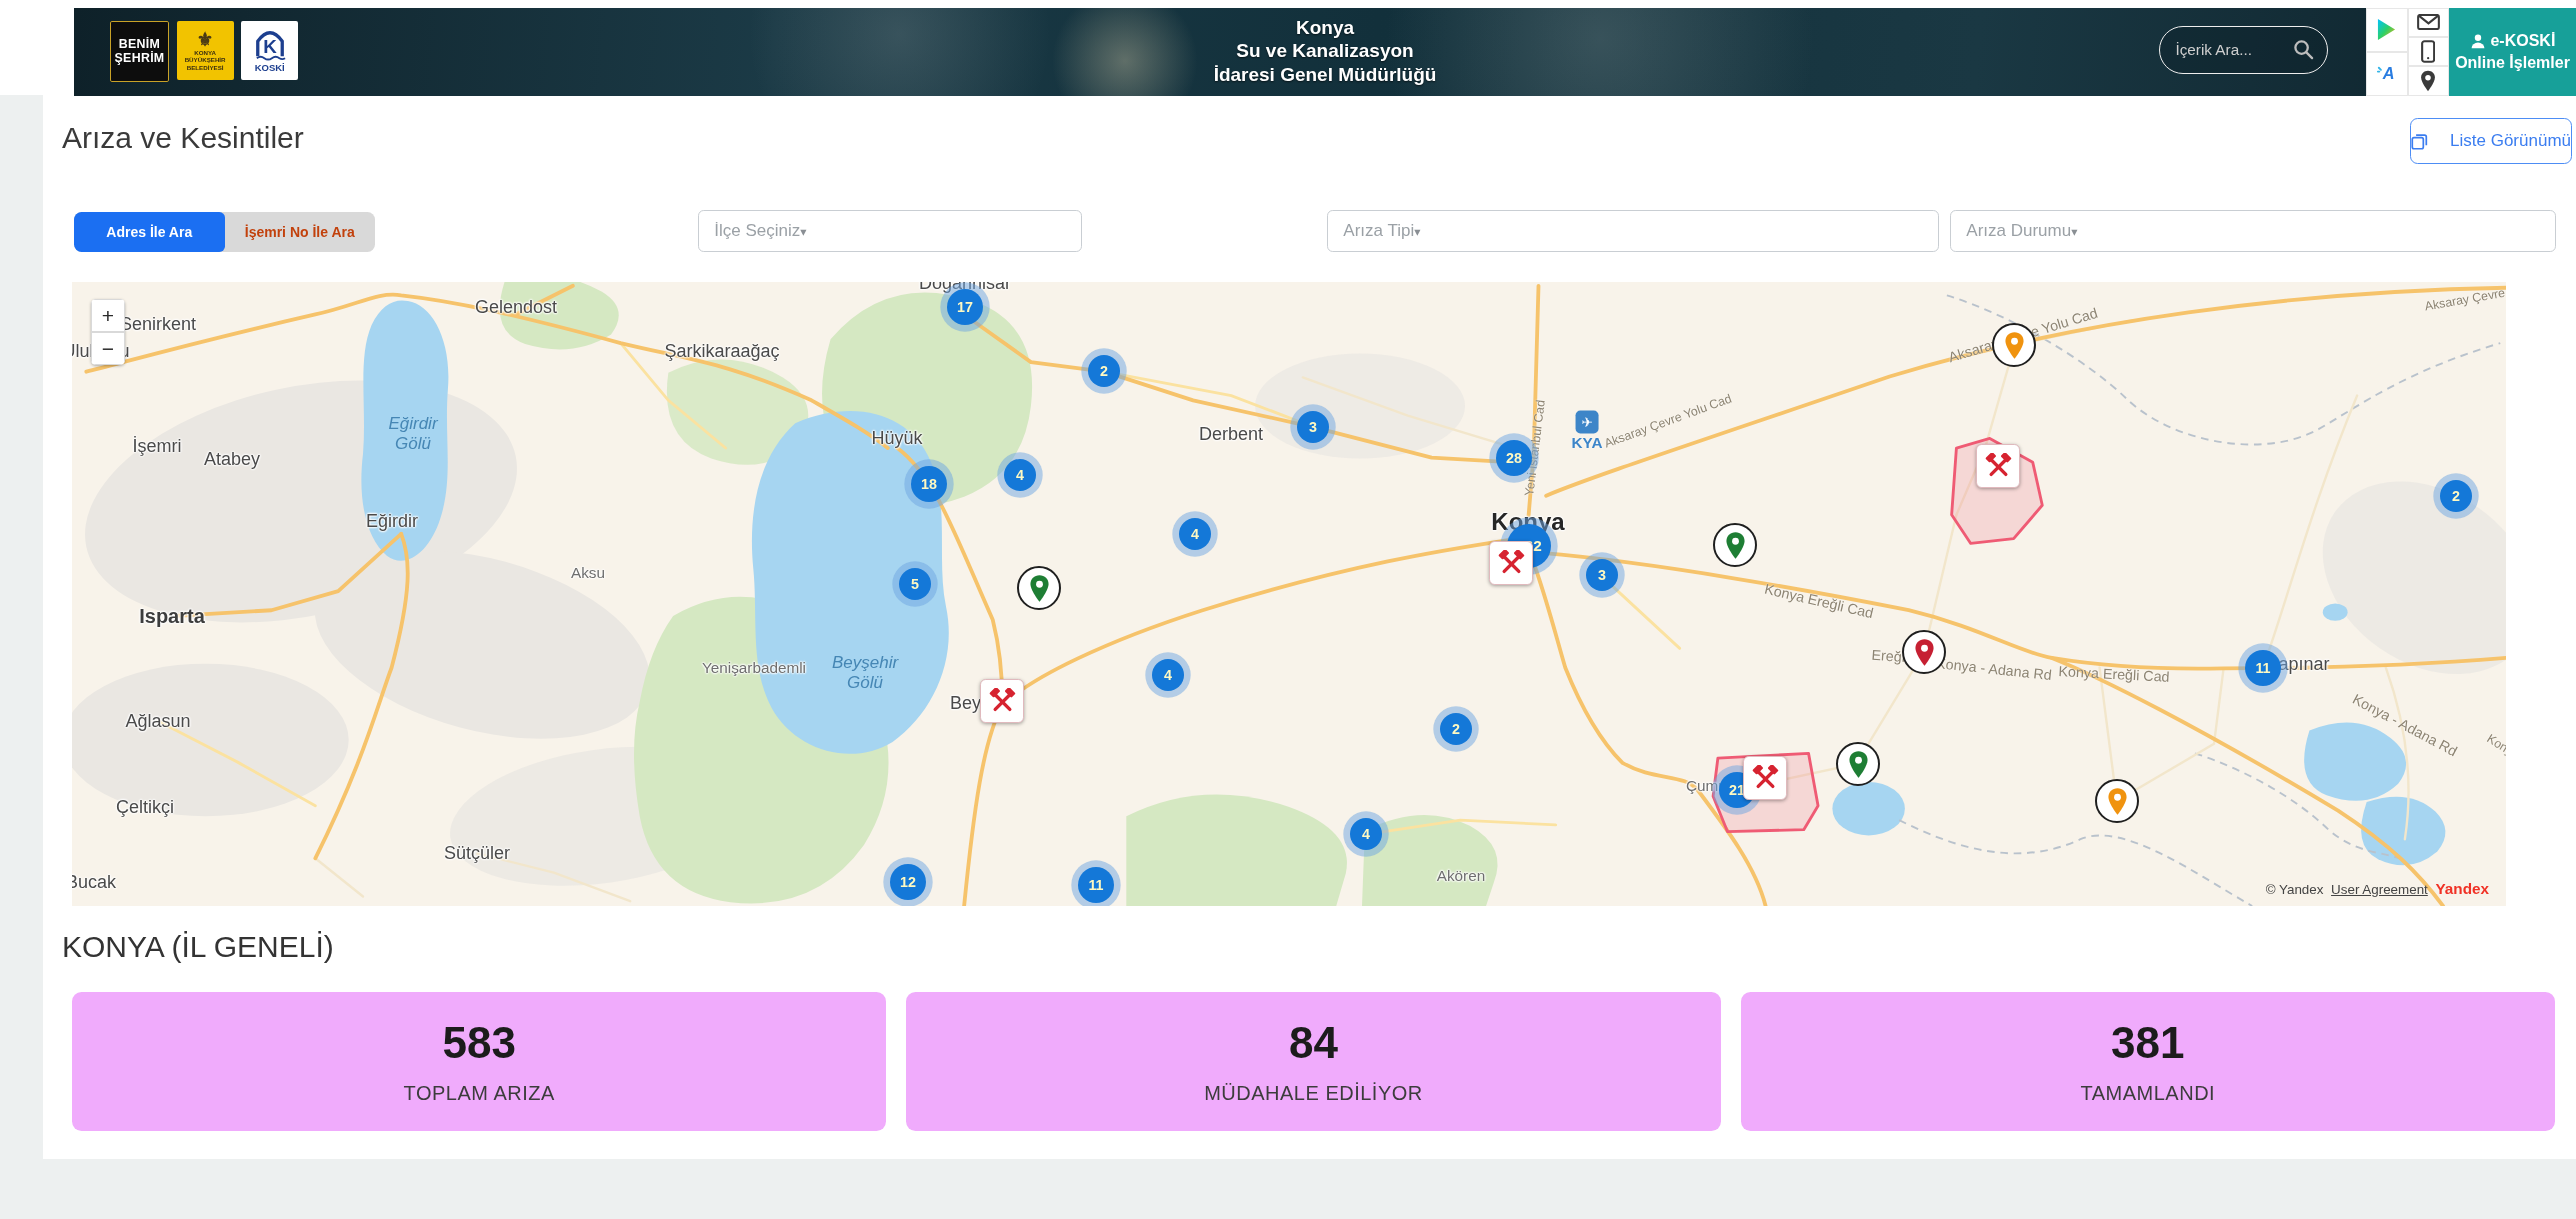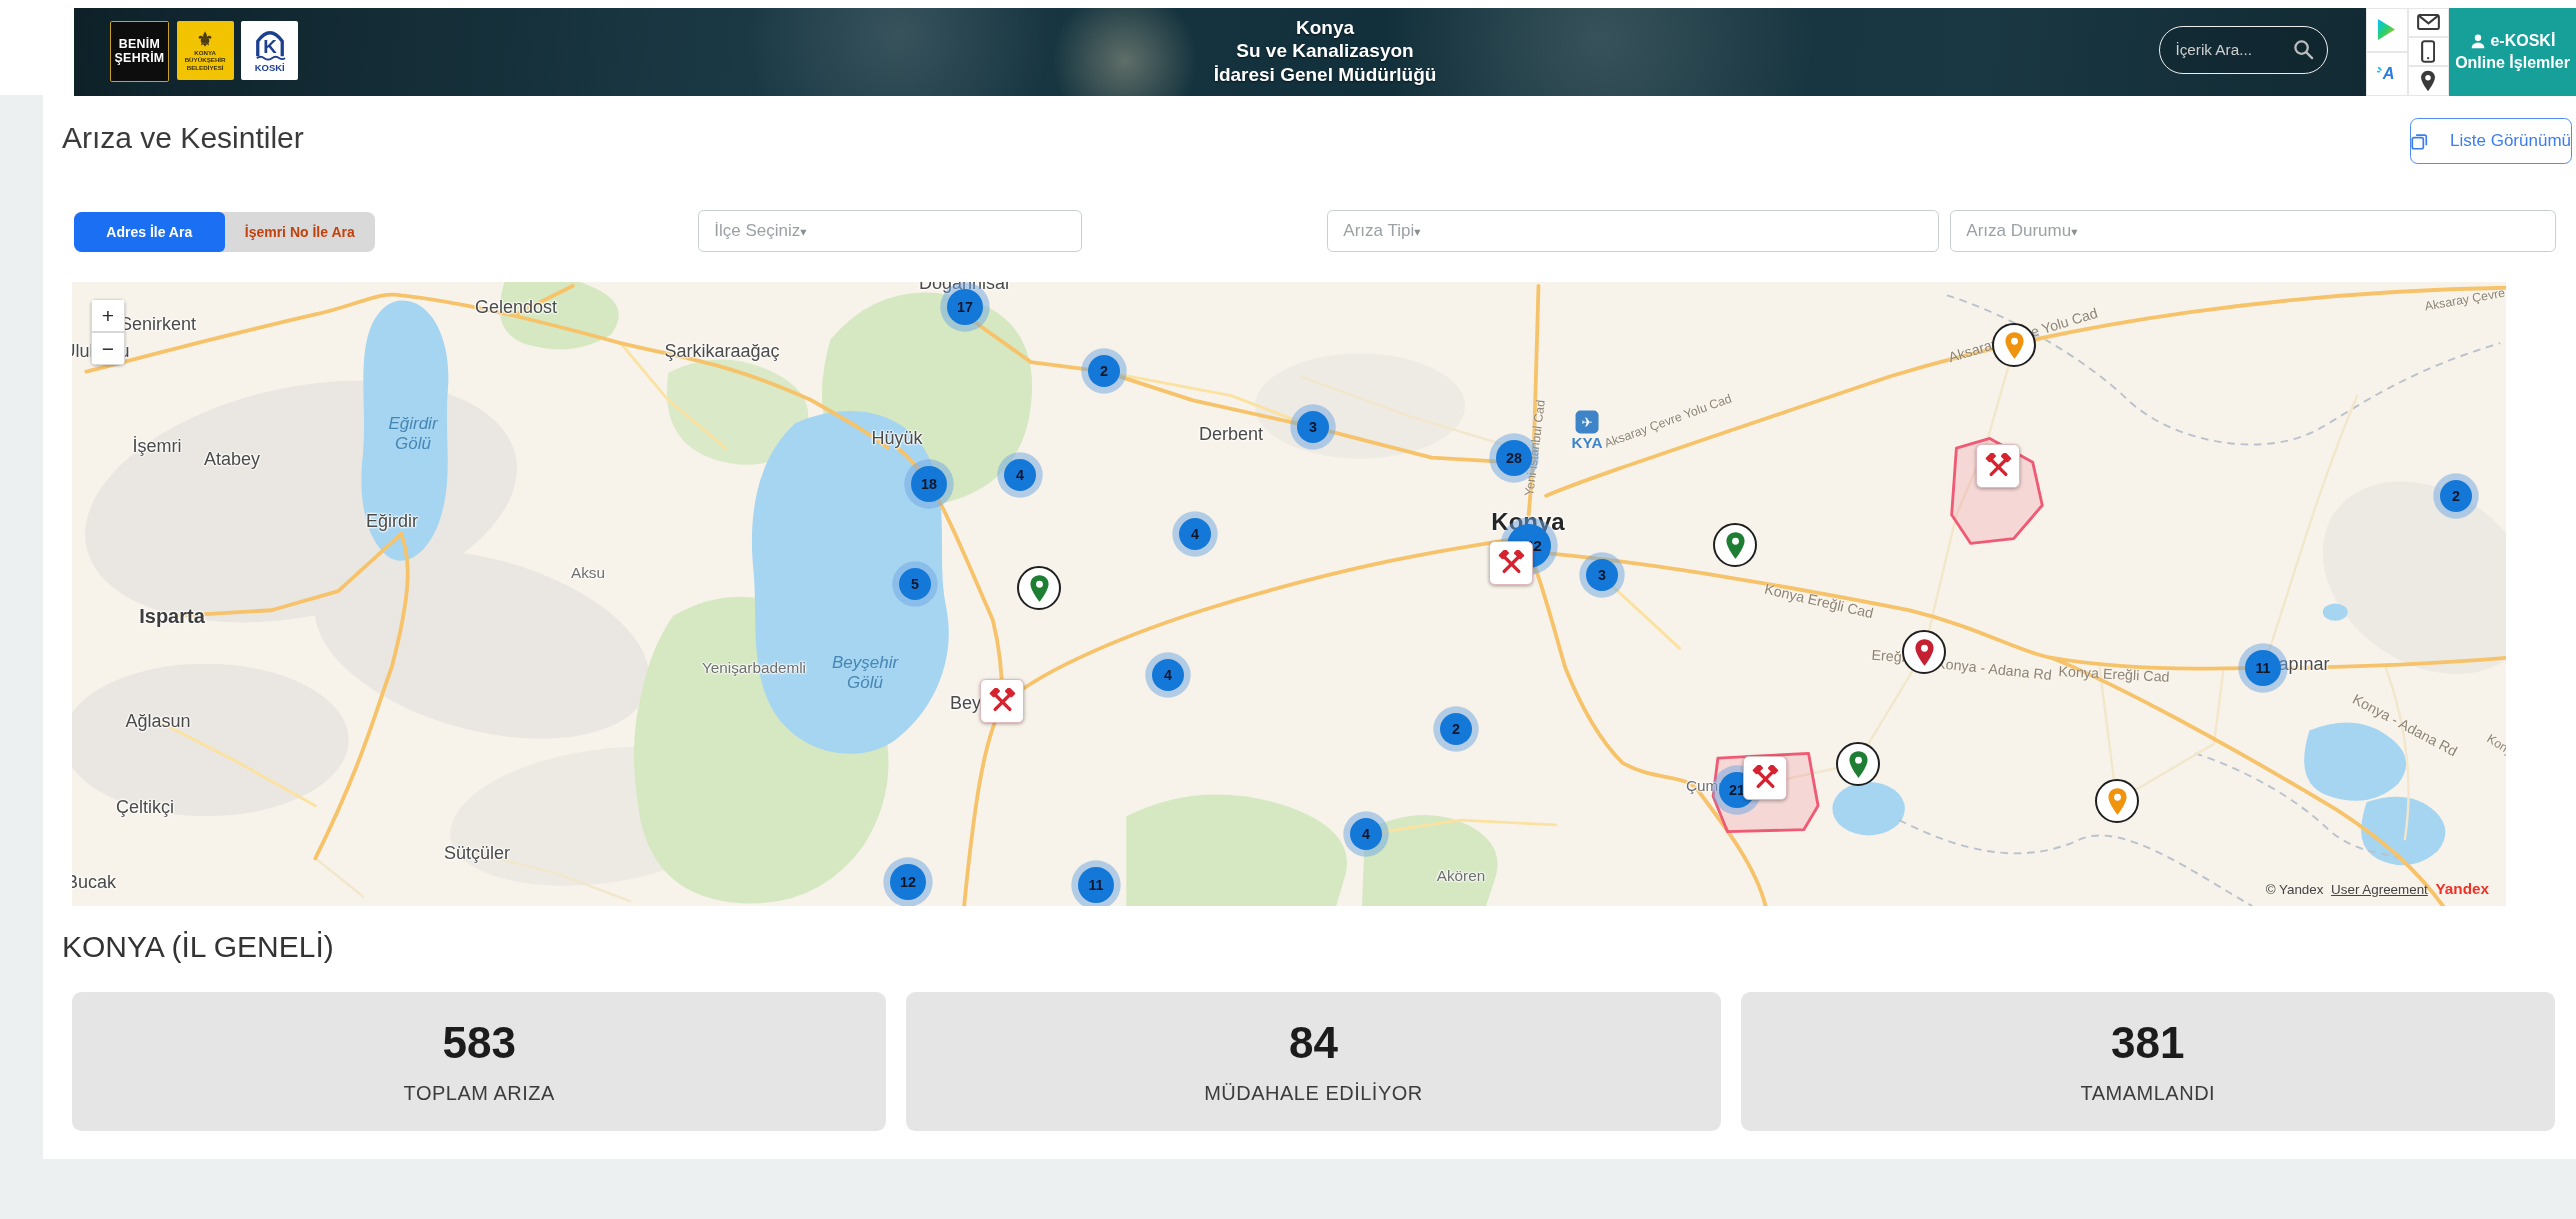--- a/index.html
+++ b/index.html
@@ -50,39 +50,39 @@
   
   #map{position:absolute;left:72px;top:282px;width:2434px;height:624px;background:#f8f3ea;overflow:hidden;}
   #map svg.base{position:absolute;left:0;top:0;}
   .plabel{position:absolute;transform:translate(-50%,-50%);font-size:18px;color:#4a4a4a;white-space:nowrap;text-shadow:0 1px 1.9px #fff,0 -1px 1.9px #fff,1px 0 1.9px #fff,-1px 0 1.9px #fff;}
   .plabel.city{font-size:20px;color:#3d3d3d;font-weight:bold;}
   .plabel.city-bold{font-size:24px;font-weight:bold;color:#262626;}
   .plabel.town-sm{font-size:15.3px;color:#6e6e6e;}
   .lakelabel{position:absolute;transform:translate(-50%,-50%);color:#4586b4;font-style:italic;font-size:17px;line-height:1.15;text-align:center;white-space:pre-line;}
   .rlabel{position:absolute;font-size:14.3px;color:#8d8472;white-space:nowrap;text-shadow:0 0 1.9px #fff;}
   .rlabel.small{font-size:12.4px;}
-  .cluster{position:absolute;transform:translate(-50%,-50%);border-radius:50%;background:#1478d8;color:#0f172a;font-weight:bold;display:flex;align-items:center;justify-content:center;box-shadow:0 0 0 6.7px rgba(110,165,225,.5);cursor:pointer;}
+  .cluster{position:absolute;transform:translate(-50%,-50%);border-radius:50%;background:#1478d8;color:#fef9c3;font-weight:bold;display:flex;align-items:center;justify-content:center;box-shadow:0 0 0 6.7px rgba(110,165,225,.5);cursor:pointer;}
   .cluster.s{width:32px;height:32px;font-size:14.3px;}
   .cluster.m{width:36px;height:36px;font-size:14.3px;}
   .cluster.l{width:44px;height:44px;font-size:15.3px;}
   .pin-wrap{position:absolute;transform:translate(-50%,-50%);width:44px;height:44px;border-radius:50%;background:#fff;border:2.9px solid #1f1f1f;box-sizing:border-box;display:flex;align-items:center;justify-content:center;cursor:pointer;}
   .work{position:absolute;transform:translate(-50%,-50%);width:42px;height:42px;background:#fff;border:1px solid #e0b9bd;border-radius:5.7px;box-shadow:0 1px 3.8px rgba(0,0,0,.35);display:flex;align-items:center;justify-content:center;cursor:pointer;}
   .zoom-ctl{position:absolute;left:19px;top:17px;width:34px;display:flex;flex-direction:column;box-shadow:0 1px 2.9px rgba(0,0,0,.3);border-radius:4.8px;overflow:hidden;}
   .zoom-btn{height:33px;background:#fff;border:1px solid #d9d9d9;font-size:21px;color:#2b2b2b;display:flex;align-items:center;justify-content:center;cursor:pointer;box-sizing:border-box;}
   .airport{position:absolute;transform:translate(-50%,-50%);display:flex;flex-direction:column;align-items:center;}
   .airport .ap-box{width:23px;height:23px;background:#3d85c8;border-radius:4.8px;color:#fff;font-size:13.4px;display:flex;align-items:center;justify-content:center;}
   .airport .ap-code{color:#3d85c8;font-weight:bold;font-size:15.3px;text-shadow:0 0 1.9px #fff;}
   .attribution{position:absolute;right:17px;bottom:7.6px;font-size:13.4px;color:#444;display:flex;gap:7.6px;align-items:baseline;}
   .attribution .ua{text-decoration:underline;cursor:pointer;}
   .attribution .ylogo{color:#f03226;font-weight:bold;font-size:15.3px;cursor:pointer;}
 
   
   .stats-heading{position:absolute;left:62px;top:930px;font-size:30px;color:#333;}
   .cards{position:absolute;left:72px;top:992px;width:2483px;height:139px;display:flex;gap:20px;}
-  .card{flex:1;background:#e5e5e5;border-radius:9.5px;display:flex;flex-direction:column;align-items:center;justify-content:center;gap:13.4px;}
+  .card{flex:1;background:#f0abfc;border-radius:9.5px;display:flex;flex-direction:column;align-items:center;justify-content:center;gap:13.4px;}
   .card .val{font-size:44px;font-weight:bold;color:#1c1c1c;}
   .card .lab{font-size:20px;color:#3c3c3c;letter-spacing:0.5px;}
 </style>
 </head>
 <body>
 
 <div id="app">
   <div id="left-strip" class="strip"></div>
 
   <div id="header">

